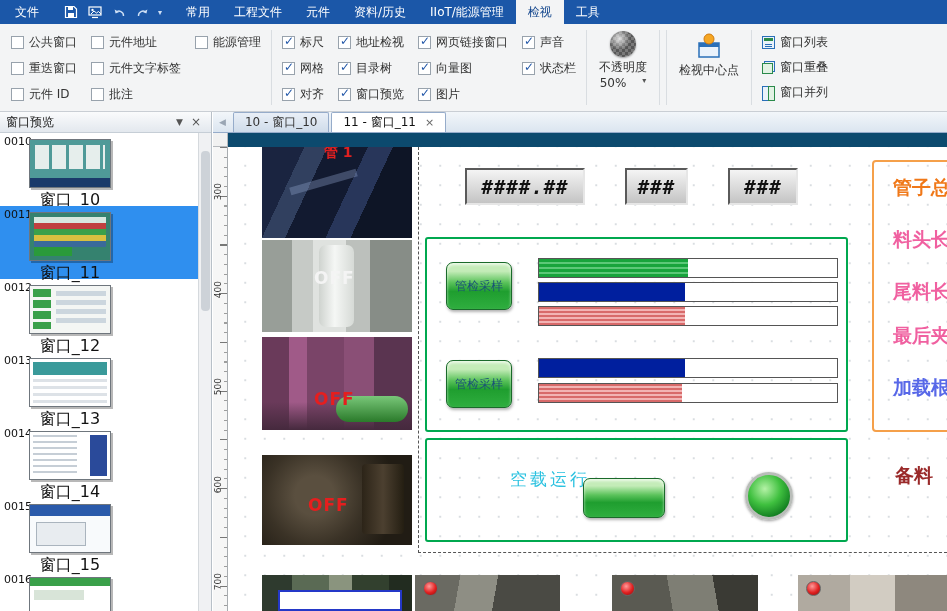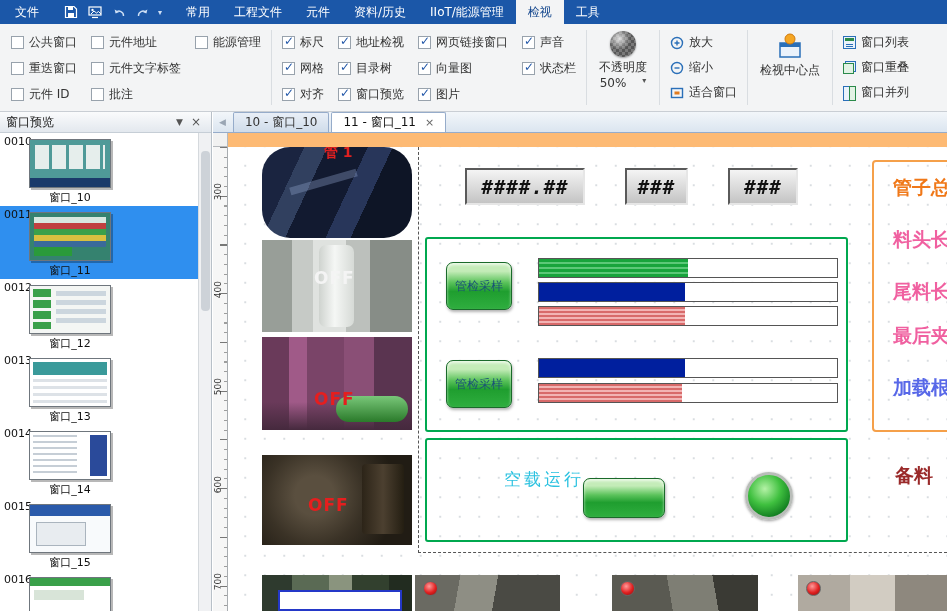--- a/index.html
+++ b/index.html
@@ -56,21 +56,21 @@
 .sb-hbtn.drop::after{content:"▼";}
 .sb-hbtn.close{font-size:12px;}
 .sb-hbtn.close::after{content:"×";}
 .thumb-list{position:absolute;top:21px;left:0;width:199px;bottom:0;overflow:hidden;}
 .sb-scrollbar{position:absolute;top:21px;right:0;width:13px;bottom:0;background:#f0f1f3;border-left:1px solid #d5d9dd;}
 .sb-scroll-thumb{position:absolute;top:18px;left:2px;width:9px;height:160px;background:#cdd2d8;border-radius:4px;}
 .thumb-item{position:relative;height:73px;}
 .thumb-item.selected{background:#2f8fef;}
 .thumb-id{position:absolute;left:4px;top:2px;font-size:11px;color:#111;}
 .thumb-box{position:absolute;left:29px;top:6px;width:82px;height:49px;border:1px solid #6f767d;background:#ddd;box-shadow:2px 2px 0 rgba(0,0,0,.28);overflow:hidden;}
-.thumb-caption{position:absolute;left:22px;top:57px;width:96px;text-align:center;font-size:11px;color:#111;}
+.thumb-caption{position:absolute;left:22px;top:57px;width:96px;text-align:center;font-size:16px;color:#111;}
 .art{position:absolute;inset:0;}
 .art-10{background:#4f9a98;}
 .art-10::before{content:"";position:absolute;left:5px;top:5px;width:70px;height:24px;background:repeating-linear-gradient(90deg,#e6eeec 0 14px,#4f9a98 14px 17px);}
 .art-10::after{content:"";position:absolute;left:0;bottom:0;width:100%;height:9px;background:#1a3a6a;}
 .art-11{background:#35826f;}
 .art-11::before{content:"";position:absolute;left:4px;top:4px;right:4px;height:30px;background:linear-gradient(#d8e8e0 0 6px,#c04040 6px 12px,#3aa04a 12px 18px,#d8c040 18px 24px,#3a6a9a 24px 30px);}
 .art-11::after{content:"";position:absolute;left:4px;bottom:4px;width:38px;height:9px;background:#2a9a3a;}
 .art-12{background:#f4f6f4;}
 .art-12::before{content:"";position:absolute;left:3px;top:3px;width:18px;height:40px;background:repeating-linear-gradient(#3aa04a 0 8px,#f4f6f4 8px 11px);}
 .art-12::after{content:"";position:absolute;left:26px;top:5px;right:4px;height:36px;background:repeating-linear-gradient(#ccd6de 0 5px,#f4f6f4 5px 9px);}
@@ -81,21 +81,21 @@
 .art-14::before{content:"";position:absolute;left:3px;top:3px;width:44px;bottom:3px;background:repeating-linear-gradient(#c6ced6 0 2px,#fff 2px 6px);}
 .art-14::after{content:"";position:absolute;right:3px;top:3px;width:17px;bottom:3px;background:#2a4a9a;}
 .art-15{background:#f8fafc;}
 .art-15::before{content:"";position:absolute;left:0;top:0;right:0;height:11px;background:#2a5aaa;}
 .art-15::after{content:"";position:absolute;left:6px;top:17px;width:48px;height:22px;background:#e8ecf0;border:1px solid #aab4be;}
 .art-16{background:#fff;}
 .art-16::before{content:"";position:absolute;left:0;top:0;right:0;height:8px;background:#3aa04a;}
 .art-16::after{content:"";position:absolute;left:4px;top:12px;width:50px;height:10px;background:#d8e4d8;}
 
 
-.editor{position:absolute;left:213px;top:112px;right:0;bottom:0;background:#fdba74;}
+.editor{position:absolute;left:213px;top:112px;right:0;bottom:0;background:#0c4a6e;}
 .doc-tabs{position:absolute;top:0;left:0;right:0;height:21px;background:linear-gradient(#f2f6fa,#dbe5f0);border-bottom:1px solid #96accA;display:flex;align-items:flex-end;padding-left:3px;}
 .tab-nav{color:#9aa6b4;font-size:9px;padding:0 7px 5px 3px;cursor:default;}
 .tab-nav::after{content:"◀";}
 .dtab{height:20px;display:flex;align-items:center;padding:0 11px;color:#333;background:linear-gradient(#e9eff7,#cfdcea);border:1px solid #96acca;border-bottom:none;border-radius:2px 2px 0 0;margin-right:2px;white-space:nowrap;cursor:default;}
 .dtab.active{background:#fff;color:#111;margin-top:48px;}
 .dtab .close{margin-left:9px;color:#666;font-size:11px;}
 .dtab .close::after{content:"×";}
 .corner{position:absolute;top:21px;left:0;width:15px;height:14px;background:#f1f1f1;border-right:1px solid #b5b9bd;border-bottom:1px solid #b5b9bd;}
 .ruler-h{position:absolute;top:21px;left:15px;right:0;height:14px;border-bottom:1px solid #a8acb0;background-color:#f6f6f6;
  background-image:repeating-linear-gradient(90deg,#777 0 1px,transparent 1px 48.75px),repeating-linear-gradient(90deg,#9d9d9d 0 1px,transparent 1px 9.75px);
@@ -103,21 +103,21 @@
 .hlab{position:absolute;top:0;transform:translateX(-50%);font-size:9px;color:#333;}
 .ruler-v{position:absolute;top:35px;left:0;width:15px;bottom:0;border-right:1px solid #a8acb0;background-color:#f6f6f6;
  background-image:repeating-linear-gradient(180deg,#777 0 1px,transparent 1px 48.75px),repeating-linear-gradient(180deg,#9d9d9d 0 1px,transparent 1px 9.75px);
  background-size:7px 476px,3px 476px;background-position:right 0 top 0,right 0 top 0;background-repeat:no-repeat;}
 .vlab{position:absolute;left:0;writing-mode:vertical-rl;transform:rotate(180deg);font-size:9px;color:#333;}
 
 
 .canvas{position:absolute;top:35px;left:15px;right:0;bottom:0;background:#fff;overflow:hidden;
  background-image:radial-gradient(circle,#d9dde1 0.8px,transparent 1px);background-size:19.5px 19.5px;background-position:27px 9px;}
 .photo{position:absolute;left:34px;width:150px;overflow:hidden;}
-.p1{top:0;height:91px;background:linear-gradient(115deg,#1a2440 0 22%,#31405f 22% 34%,#121a30 34% 55%,#28365a 55% 68%,#0e1526 68%);border-radius:28px;}
+.p1{top:0;height:91px;background:linear-gradient(115deg,#1a2440 0 22%,#31405f 22% 34%,#121a30 34% 55%,#28365a 55% 68%,#0e1526 68%);}
 .p1::after{content:"";position:absolute;left:18%;top:34%;width:46%;height:9%;background:rgba(150,170,210,.35);transform:rotate(-16deg);}
 .p2{top:93px;height:92px;background:linear-gradient(90deg,#989e98 0 20%,#c6cac6 20% 34%,#dfe2df 34% 56%,#bcc0bc 56% 72%,#878d87 72%);}
 .p2::before{content:"";position:absolute;left:57px;top:5px;width:35px;height:82px;border-radius:7px;background:linear-gradient(90deg,#cfd3cf,#f5f7f5 45%,#d6dad6);}
 .p3{top:190px;height:93px;background:linear-gradient(90deg,#6a3a5a 0 18%,#a05a88 18% 30%,#7a4468 30% 55%,#8a4f76 55% 75%,#5a3450 75%);}
 .p3::before{content:"";position:absolute;left:0;bottom:0;width:100%;height:30%;background:linear-gradient(0deg,#45293d,transparent);}
 .p3 .cyl{position:absolute;right:4px;bottom:8px;width:72px;height:26px;border-radius:13px;background:linear-gradient(#79c779,#2a7a2a);}
 .p4{top:308px;height:90px;background:radial-gradient(circle at 35% 45%,#5a4f3f 0 18%,#3a3226 45%,#211c14 75%);}
 .p4::before{content:"";position:absolute;right:8px;top:9px;width:42px;height:70px;border-radius:4px;background:linear-gradient(90deg,#2c2418,#4c4030 50%,#241e12);}
 .p5{top:428px;height:36px;background:linear-gradient(90deg,#2e3a2e 0 20%,#5a6a54 20% 45%,#8a947e 45% 60%,#32402e 60% 85%,#222c20 85%);}
 .off{position:absolute;font-size:17px;font-weight:bold;letter-spacing:1px;z-index:2;}
@@ -140,21 +140,21 @@
  box-shadow:inset 0 2px 3px rgba(255,255,255,.7),1px 2px 3px rgba(0,0,0,.3);color:#1a5276;font-size:12px;}
 .sbtn1{left:218px;top:115px;width:66px;height:48px;}
 .sbtn2{left:218px;top:213px;width:66px;height:48px;}
 .runbtn{left:355px;top:331px;width:82px;height:40px;}
 .bar{position:absolute;left:310px;width:300px;height:20px;border:1px solid #555;background:#fff;}
 .bar-fill{height:100%;}
 .fill-green{background:repeating-linear-gradient(0deg,#18a43c 0 3px,#5cc878 3px 5px);}
 .fill-blue{background:#001f9e;}
 .fill-red{background:repeating-linear-gradient(0deg,#d86a6a 0 2px,#f2b4b4 2px 4px);}
 .b1{top:111px;} .b2{top:135px;} .b3{top:159px;} .b4{top:211px;} .b5{top:236px;}
-.idle{position:absolute;left:276px;top:321px;font-size:17px;color:#2cc2e0;letter-spacing:3px;white-space:nowrap;}
+.idle{position:absolute;left:282px;top:321px;font-size:17px;color:#2cc2e0;letter-spacing:3px;white-space:nowrap;}
 .led{position:absolute;left:517px;top:325px;width:48px;height:48px;border-radius:50%;border:3px solid #b9bdb9;
  background:radial-gradient(circle at 40% 33%,#b4f2a6,#3fc03f 42%,#0f7a1f 78%,#0a5a16);box-shadow:0 1px 3px rgba(0,0,0,.4);}
 .rlabel{position:absolute;left:665px;font-size:19px;font-weight:bold;white-space:nowrap;}
 .rl0{top:28px;} .rl1{top:80px;} .rl2{top:132px;} .rl3{top:176px;} .rl4{top:228px;}
 .prep{position:absolute;left:667px;top:316px;font-size:19px;font-weight:bold;color:#9a2a2a;white-space:nowrap;}
 .dotv{position:absolute;left:190px;top:0;height:406px;width:0;border-left:1px dashed #555;}
 .doth{position:absolute;left:190px;top:405px;width:529px;height:0;border-top:1px dashed #555;}
 .bluebox{position:absolute;left:50px;top:443px;width:124px;height:21px;border:2px solid #2438c8;background:#fff;}
 .bphoto{position:absolute;top:428px;height:36px;overflow:hidden;}
 .bp1{left:187px;width:145px;background:linear-gradient(100deg,#6a6a62 0 30%,#8e8e84 30% 55%,#4a4a44 55%);}
@@ -303,43 +303,20 @@
     <div class="vsep"></div>
     <div class="big-group">
       <div class="opacity-icon"></div>
       <div class="big-label">不透明度</div>
       <div class="val-row">
           <span>50%</span>
           <span class="dd-caret"></span>
         </div>
     </div>
     <div class="vsep"></div>
-    <div class="small-col">
-      <div class="small-btn">
-        <svg width="14" height="14" viewBox="0 0 14 14">
-            <circle cx="7" cy="7" r="5.5" fill="none" stroke="#2a6fb8" stroke-width="1.4"></circle>
-            <path d="M4.5 7h5M7 4.5v5" stroke="#2a6fb8" stroke-width="1.4"></path>
-          </svg>
-        <span>放大</span>
-      </div>
-      <div class="small-btn">
-        <svg width="14" height="14" viewBox="0 0 14 14">
-            <circle cx="7" cy="7" r="5.5" fill="none" stroke="#2a6fb8" stroke-width="1.4"></circle>
-            <path d="M4.5 7h5" stroke="#2a6fb8" stroke-width="1.4"></path>
-          </svg>
-        <span>缩小</span>
-      </div>
-      <div class="small-btn">
-        <svg width="14" height="14" viewBox="0 0 14 14">
-            <rect x="1.5" y="2.5" width="11" height="9" fill="none" stroke="#2a6fb8" stroke-width="1.4"></rect>
-            <rect x="4.5" y="5.5" width="5" height="3" fill="#e07b20"></rect>
-          </svg>
-        <span>适合窗口</span>
-      </div>
-    </div>
     <div class="vsep"></div>
     <div class="big-group">
       <svg class="center-icon" width="30" height="30" viewBox="0 0 30 30">
           <rect x="5" y="12" width="20" height="14" fill="#eaf2fb" stroke="#2a6fb8" stroke-width="1.5"></rect>
           <rect x="5" y="12" width="20" height="4" fill="#2a6fb8"></rect>
           <circle cx="15" cy="8" r="5" fill="#f5a623" stroke="#d07b10"></circle>
         </svg>
       <div class="big-label">检视中心点</div>
     </div>
     <div class="vsep"></div>

